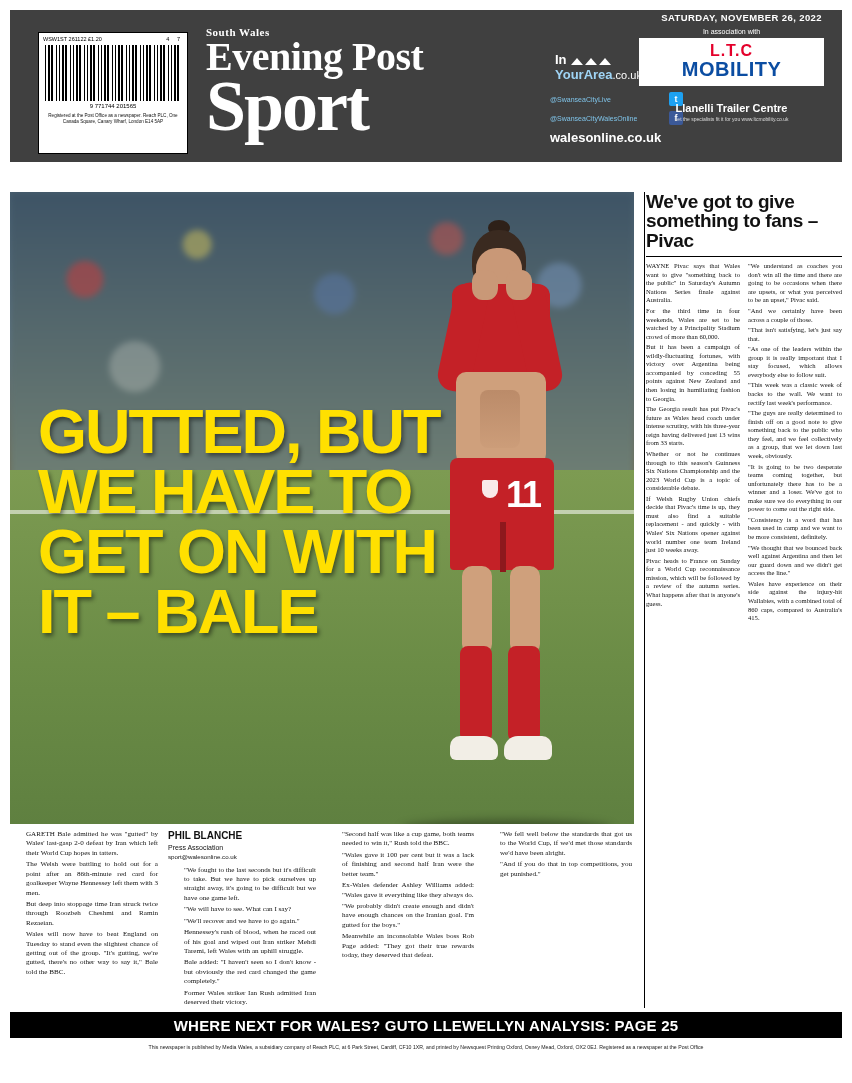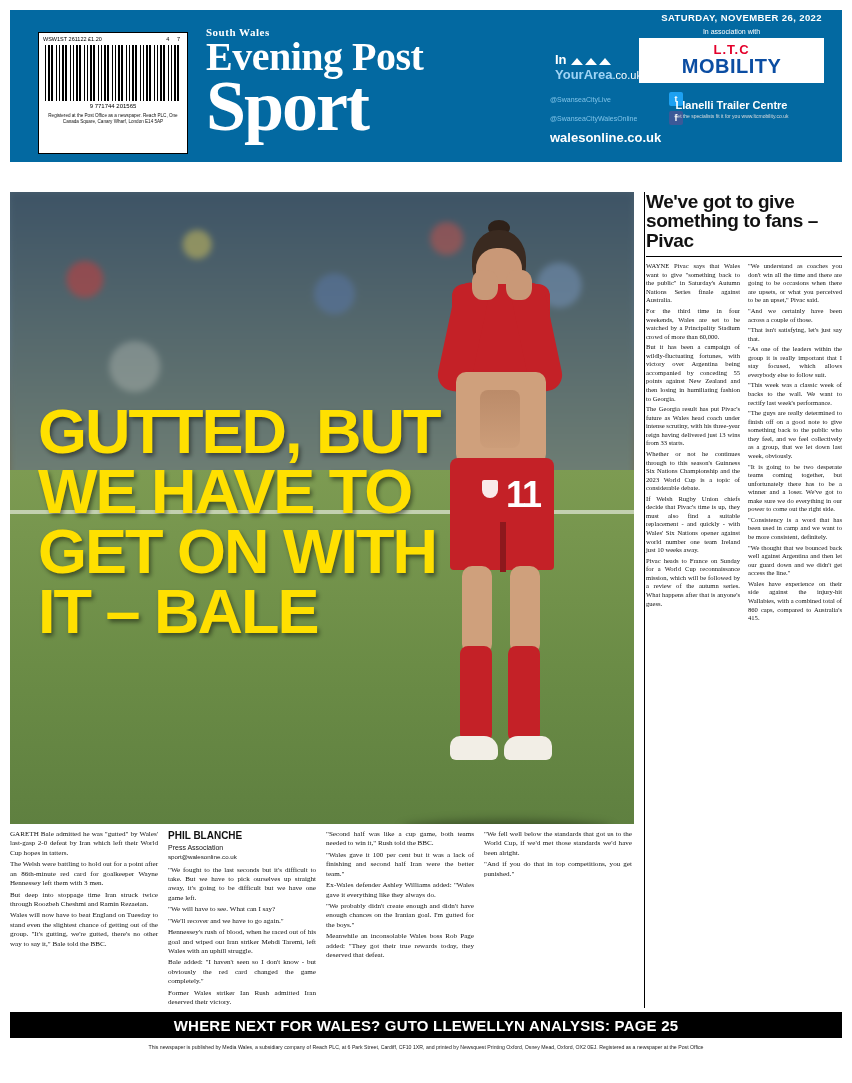--- a/index.html
+++ b/index.html
@@ -1,20 +1,20 @@
 <!DOCTYPE html>
 <html><head>
 <meta charset="utf-8">
 <style>
   html,body{margin:0;padding:0;background:#c9c9c9;}
   body{font-family:"Liberation Serif",serif;}
   .page{width:852px;height:1083px;background:#ffffff;position:relative;overflow:hidden;margin:0 auto;}
 
   
-  .masthead{position:absolute;left:10px;top:10px;width:832px;height:152px;background:#0369a1;}
+  .masthead{position:absolute;left:10px;top:10px;width:832px;height:152px;background:#404040;}
   .barcode-box{position:absolute;left:28px;top:22px;width:148px;height:120px;background:#fff;border:1px solid #000;}
   .bc-top{font-family:"Liberation Sans",sans-serif;font-size:5.5px;padding:3px 4px 0 4px;display:flex;justify-content:space-between;}
   .bc-top .right{letter-spacing:3px;}
   .bars{height:56px;margin:3px 6px 0 6px;background:repeating-linear-gradient(90deg,#000 0 1px,#fff 1px 3px,#000 3px 5px,#fff 5px 6px,#000 6px 8px,#fff 8px 11px,#000 11px 12px,#fff 12px 14px);}
   .bc-num{font-family:"Liberation Sans",sans-serif;font-size:6px;text-align:center;margin-top:2px;}
   .bc-addr{font-family:"Liberation Sans",sans-serif;font-size:4.6px;text-align:center;line-height:1.35;margin-top:4px;color:#111;padding:0 4px;}
 
   .title-wrap{position:absolute;left:196px;top:16px;width:345px;color:#fff;}
   .southwales{font-family:"Liberation Serif",serif;font-size:11px;font-weight:bold;letter-spacing:0.5px;}
   .evepost{font-family:"Liberation Serif",serif;font-weight:bold;font-size:40px;line-height:0.95;letter-spacing:-0.5px;}
@@ -29,21 +29,21 @@
   .social{position:absolute;left:540px;top:82px;color:#fff;font-family:"Liberation Sans",sans-serif;font-size:7px;}
   .soc-row{display:flex;align-items:center;gap:4px;margin-bottom:5px;}
   .soc-txt{color:#7fc3e8;width:115px;}
   .soc-ico{width:14px;height:14px;border-radius:2px;background:#1da1f2;color:#fff;font-size:9px;line-height:14px;text-align:center;font-weight:bold;}
   .soc-ico.fb{background:#3b5998;}
   .wol{position:absolute;left:540px;top:120px;color:#fff;font-family:"Liberation Sans",sans-serif;font-weight:bold;font-size:13px;}
 
   .assoc{position:absolute;right:18px;top:18px;width:185px;text-align:center;color:#fff;font-family:"Liberation Sans",sans-serif;}
   .assoc-lbl{font-size:7px;margin-bottom:3px;}
   .assoc-box{background:#fff;color:#000;padding:4px 2px 5px 2px;}
-  .ltc{color:#e4002b;font-weight:bold;font-size:13px;letter-spacing:1px;}
+  .ltc{color:#e4002b;font-weight:bold;font-size:16px;letter-spacing:1px;}
   .mob{color:#0b4da2;font-weight:bold;font-size:20px;letter-spacing:0.5px;margin-top:-2px;}
   .assoc-name{font-weight:bold;font-size:11px;margin-top:16px;}
   .assoc-sub{font-size:5px;margin-top:2px;color:#ddd;}
 
   .date{position:absolute;right:20px;top:2px;color:#fff;font-family:"Liberation Sans",sans-serif;font-weight:bold;font-size:9.5px;letter-spacing:0.4px;}
 
   
   .photo{position:absolute;left:10px;top:192px;width:624px;height:632px;overflow:hidden;
      background:linear-gradient(180deg,#4a6070 0%,#5b7385 22%,#6e6a52 44%,#8f8a62 56%,#7e9a55 70%,#6e8f49 100%);}
   .crowd{position:absolute;left:0;top:0;width:100%;height:46%;
@@ -82,21 +82,21 @@
   .p-bootL{position:absolute;left:40px;top:514px;width:48px;height:24px;background:#f2eee6;border-radius:10px 14px 6px 6px;}
   .p-bootR{position:absolute;left:94px;top:514px;width:48px;height:24px;background:#f2eee6;border-radius:14px 10px 6px 6px;}
   .p-crest{position:absolute;left:72px;top:258px;width:16px;height:18px;background:#fff;border-radius:2px 2px 8px 8px;opacity:.9;}
   .shadow{position:absolute;left:392px;top:628px;width:210px;height:18px;background:rgba(0,0,0,.35);border-radius:50%;filter:blur(5px);}
 
   .headline{position:absolute;left:28px;top:210px;width:430px;color:#ffe000;font-family:"Liberation Sans",sans-serif;font-weight:bold;font-size:63px;line-height:0.95;letter-spacing:-2px;text-shadow:2px 3px 4px rgba(0,0,0,.45);}
 
   
   .story{position:absolute;left:10px;top:830px;width:624px;height:178px;}
   .scol{position:absolute;top:0;width:148px;font-size:7.1px;line-height:1.33;text-align:justify;color:#111;}
-  .scol p{margin:0 0 2px 0;}
+  .scol p{margin:0 0 2px 16px;}
   .c1{left:0;}
   .c2{left:158px;}
   .c3{left:316px;}
   .c4{left:474px;}
   .byline-name{font-family:"Liberation Sans",sans-serif;font-weight:bold;font-size:10px;color:#111;line-height:1.1;}
   .byline-org{font-family:"Liberation Sans",sans-serif;font-size:7px;color:#111;margin-top:2px;}
   .byline-mail{font-family:"Liberation Sans",sans-serif;font-size:6.2px;color:#111;margin-top:1px;margin-bottom:4px;}
 
   
   .rail{position:absolute;left:644px;top:192px;width:198px;height:816px;border-left:1px solid #000;padding-left:1px;box-sizing:border-box;}

